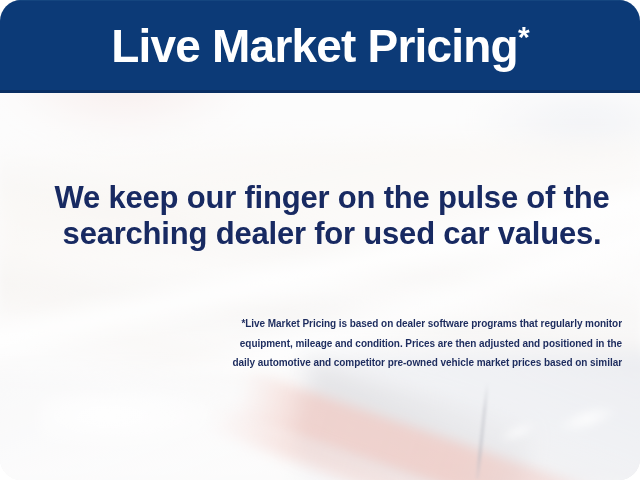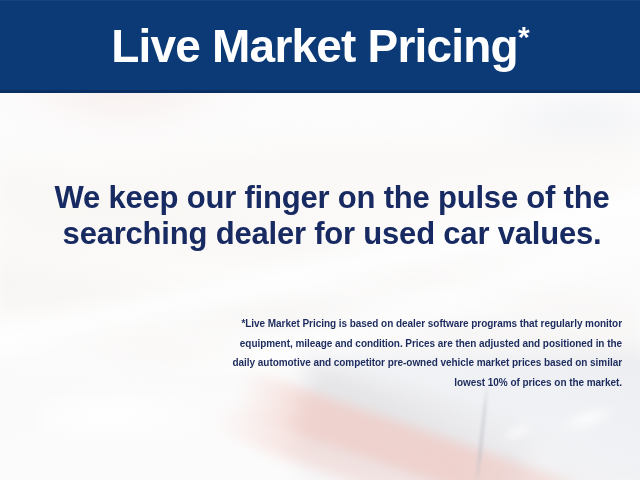--- a/index.html
+++ b/index.html
@@ -10,20 +10,21 @@
   body {
     font-family: "Liberation Sans", sans-serif;
   }
 
   .promo-card {
     position: relative;
     width: 640px;
     height: 480px;
     overflow: hidden;
     background: #fdfcfb;
+    border-radius: 21px;
   }
 
   
   .photo-bg {
     position: absolute;
     inset: 0;
     z-index: 0;
     background-color: #f7f6f6;
     overflow: hidden;
   }
@@ -340,17 +341,16 @@
 
     <div class="headline">
       <span class="hl-line">We keep our finger on the pulse of the</span>
       <span class="hl-line">searching dealer for used car values.</span>
     </div>
 
     <div class="footnote">
       <span class="fn-line">*Live Market Pricing is based on dealer software programs that regularly monitor</span>
       <span class="fn-line">equipment, mileage and condition. Prices are then adjusted and positioned in the</span>
       <span class="fn-line">daily automotive and competitor pre-owned vehicle market prices based on similar</span>
-      <span class="fn-line">lowest 10% of prices on the market.</span>
     </div>
 
   </div>
 </div>
 
 </body></html>

